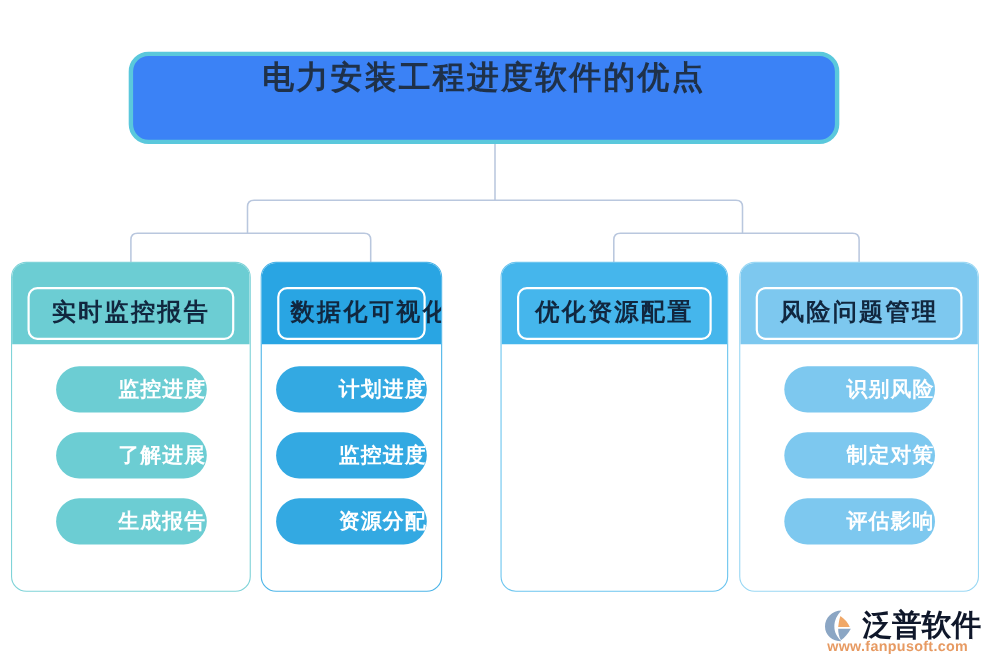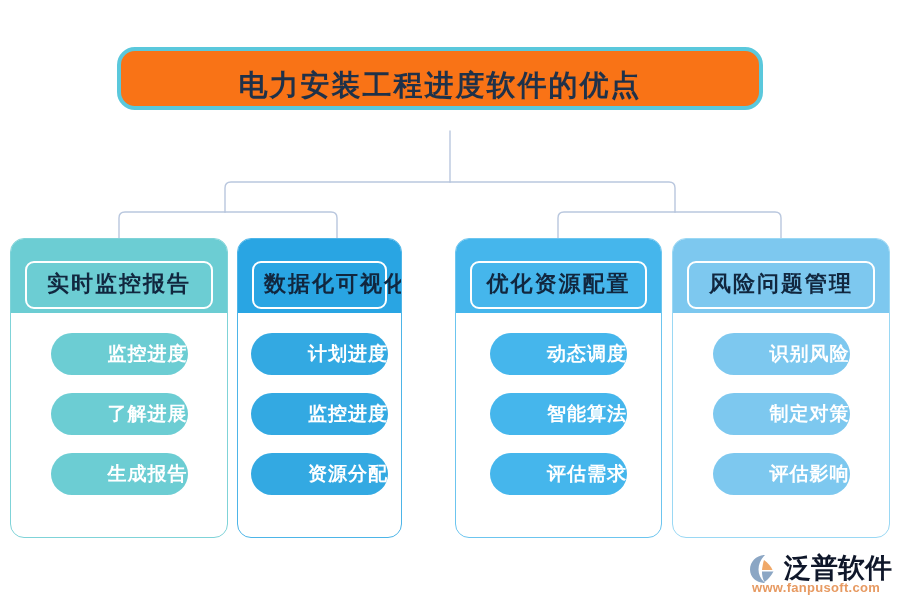--- a/index.html
+++ b/index.html
@@ -29,27 +29,27 @@
     height: 600px;
     pointer-events: none;
   }
 
   
   #title-box {
     position: absolute;
     left: 117px;
     top: 47px;
     width: 646px;
-    height: 63px;
+    height: 84px;
     box-sizing: border-box;
     border: 4px solid #5ac8dc;
     border-radius: 18px;
-    background: #f97316;
-    display: flex;
-    align-items: flex-end;
+    background: #3b82f6;
+    display: flex;
+    align-items: flex-start;
     justify-content: center;
   }
   #title-text {
     font-size: 29px;
     font-weight: bold;
     color: #1f3149;
     letter-spacing: 2px;
     white-space: nowrap;
   }
 
@@ -215,31 +215,20 @@
       </div>
     </div>
   </div>
 
   <div class="card" id="card-2">
     <div class="card-top" style="background:#45b6ec;">
       <div class="card-header">
         <span class="card-header-text">优化资源配置</span>
       </div>
     </div>
-    <div class="card-body">
-      <div class="pill" style="background:#45b6ec;">
-        <span class="pill-text">动态调度</span>
-      </div>
-      <div class="pill" style="background:#45b6ec;">
-        <span class="pill-text">智能算法</span>
-      </div>
-      <div class="pill" style="background:#45b6ec;">
-        <span class="pill-text">评估需求</span>
-      </div>
-    </div>
   </div>
 
   <div class="card" id="card-3">
     <div class="card-top" style="background:#7dc8ef;">
       <div class="card-header">
         <span class="card-header-text">风险问题管理</span>
       </div>
     </div>
     <div class="card-body">
       <div class="pill" style="background:#7dc8ef;">

